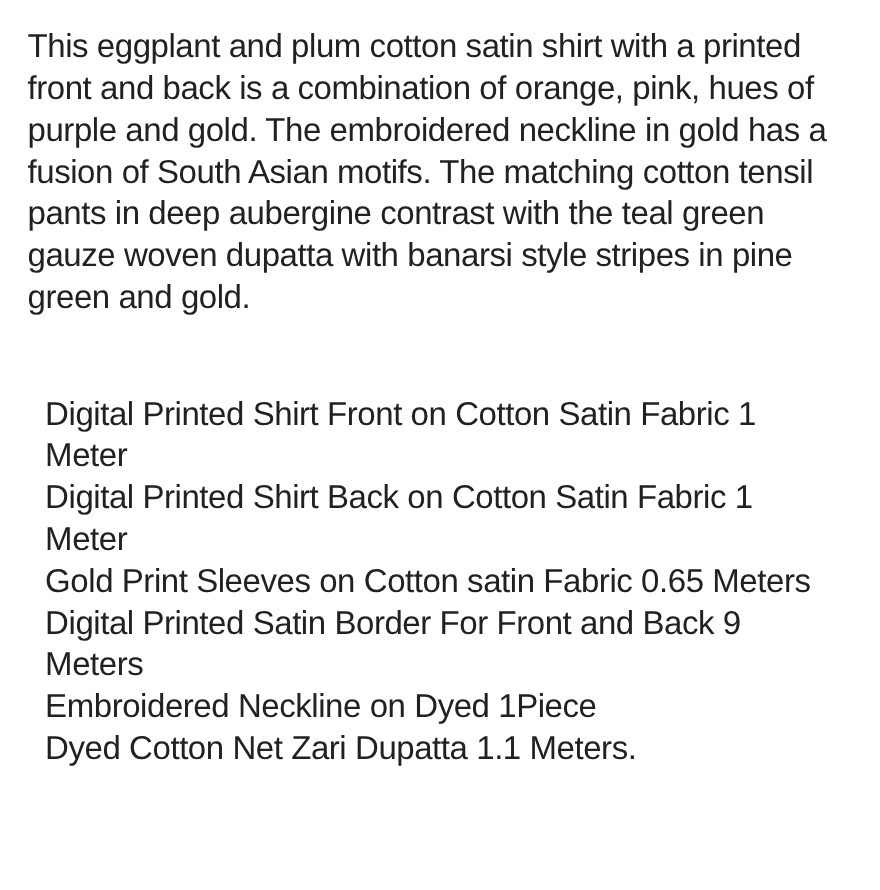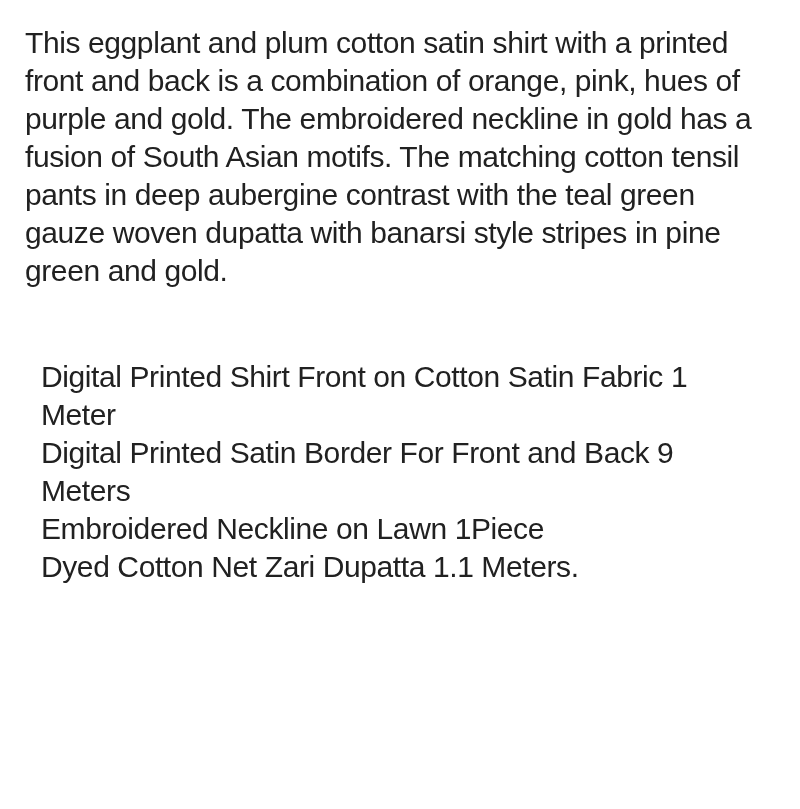--- a/index.html
+++ b/index.html
@@ -43,18 +43,20 @@
 <body>
 
 <div class="content">
 
   <p class="paragraph">This eggplant and plum cotton satin shirt with a printed front and back is a combination of orange, pink, hues of purple and gold. The embroidered neckline in gold has a fusion of South Asian motifs. The matching cotton tensil pants in deep aubergine contrast with the teal green gauze woven dupatta with banarsi style stripes in pine green and gold.</p>
 
   <div class="spacer"></div>
 
   <div class="materials-list">
     <div class="list-item">Digital Printed Shirt Front on Cotton Satin Fabric 1 Meter</div>
+    <div class="list-item">Digital Printed Shirt Back on Cotton Satin Fabric 1 Meter</div>
+    <div class="list-item">Gold Print Sleeves on Cotton satin Fabric 0.65 Meters</div>
     <div class="list-item">Digital Printed Satin Border For Front and Back 9 Meters</div>
-    <div class="list-item">Embroidered Neckline on Lawn 1Piece</div>
+    <div class="list-item">Embroidered Neckline on Dyed 1Piece</div>
     <div class="list-item">Dyed Cotton Net Zari Dupatta 1.1 Meters.</div>
   </div>
 
 </div>
 
 </body></html>

